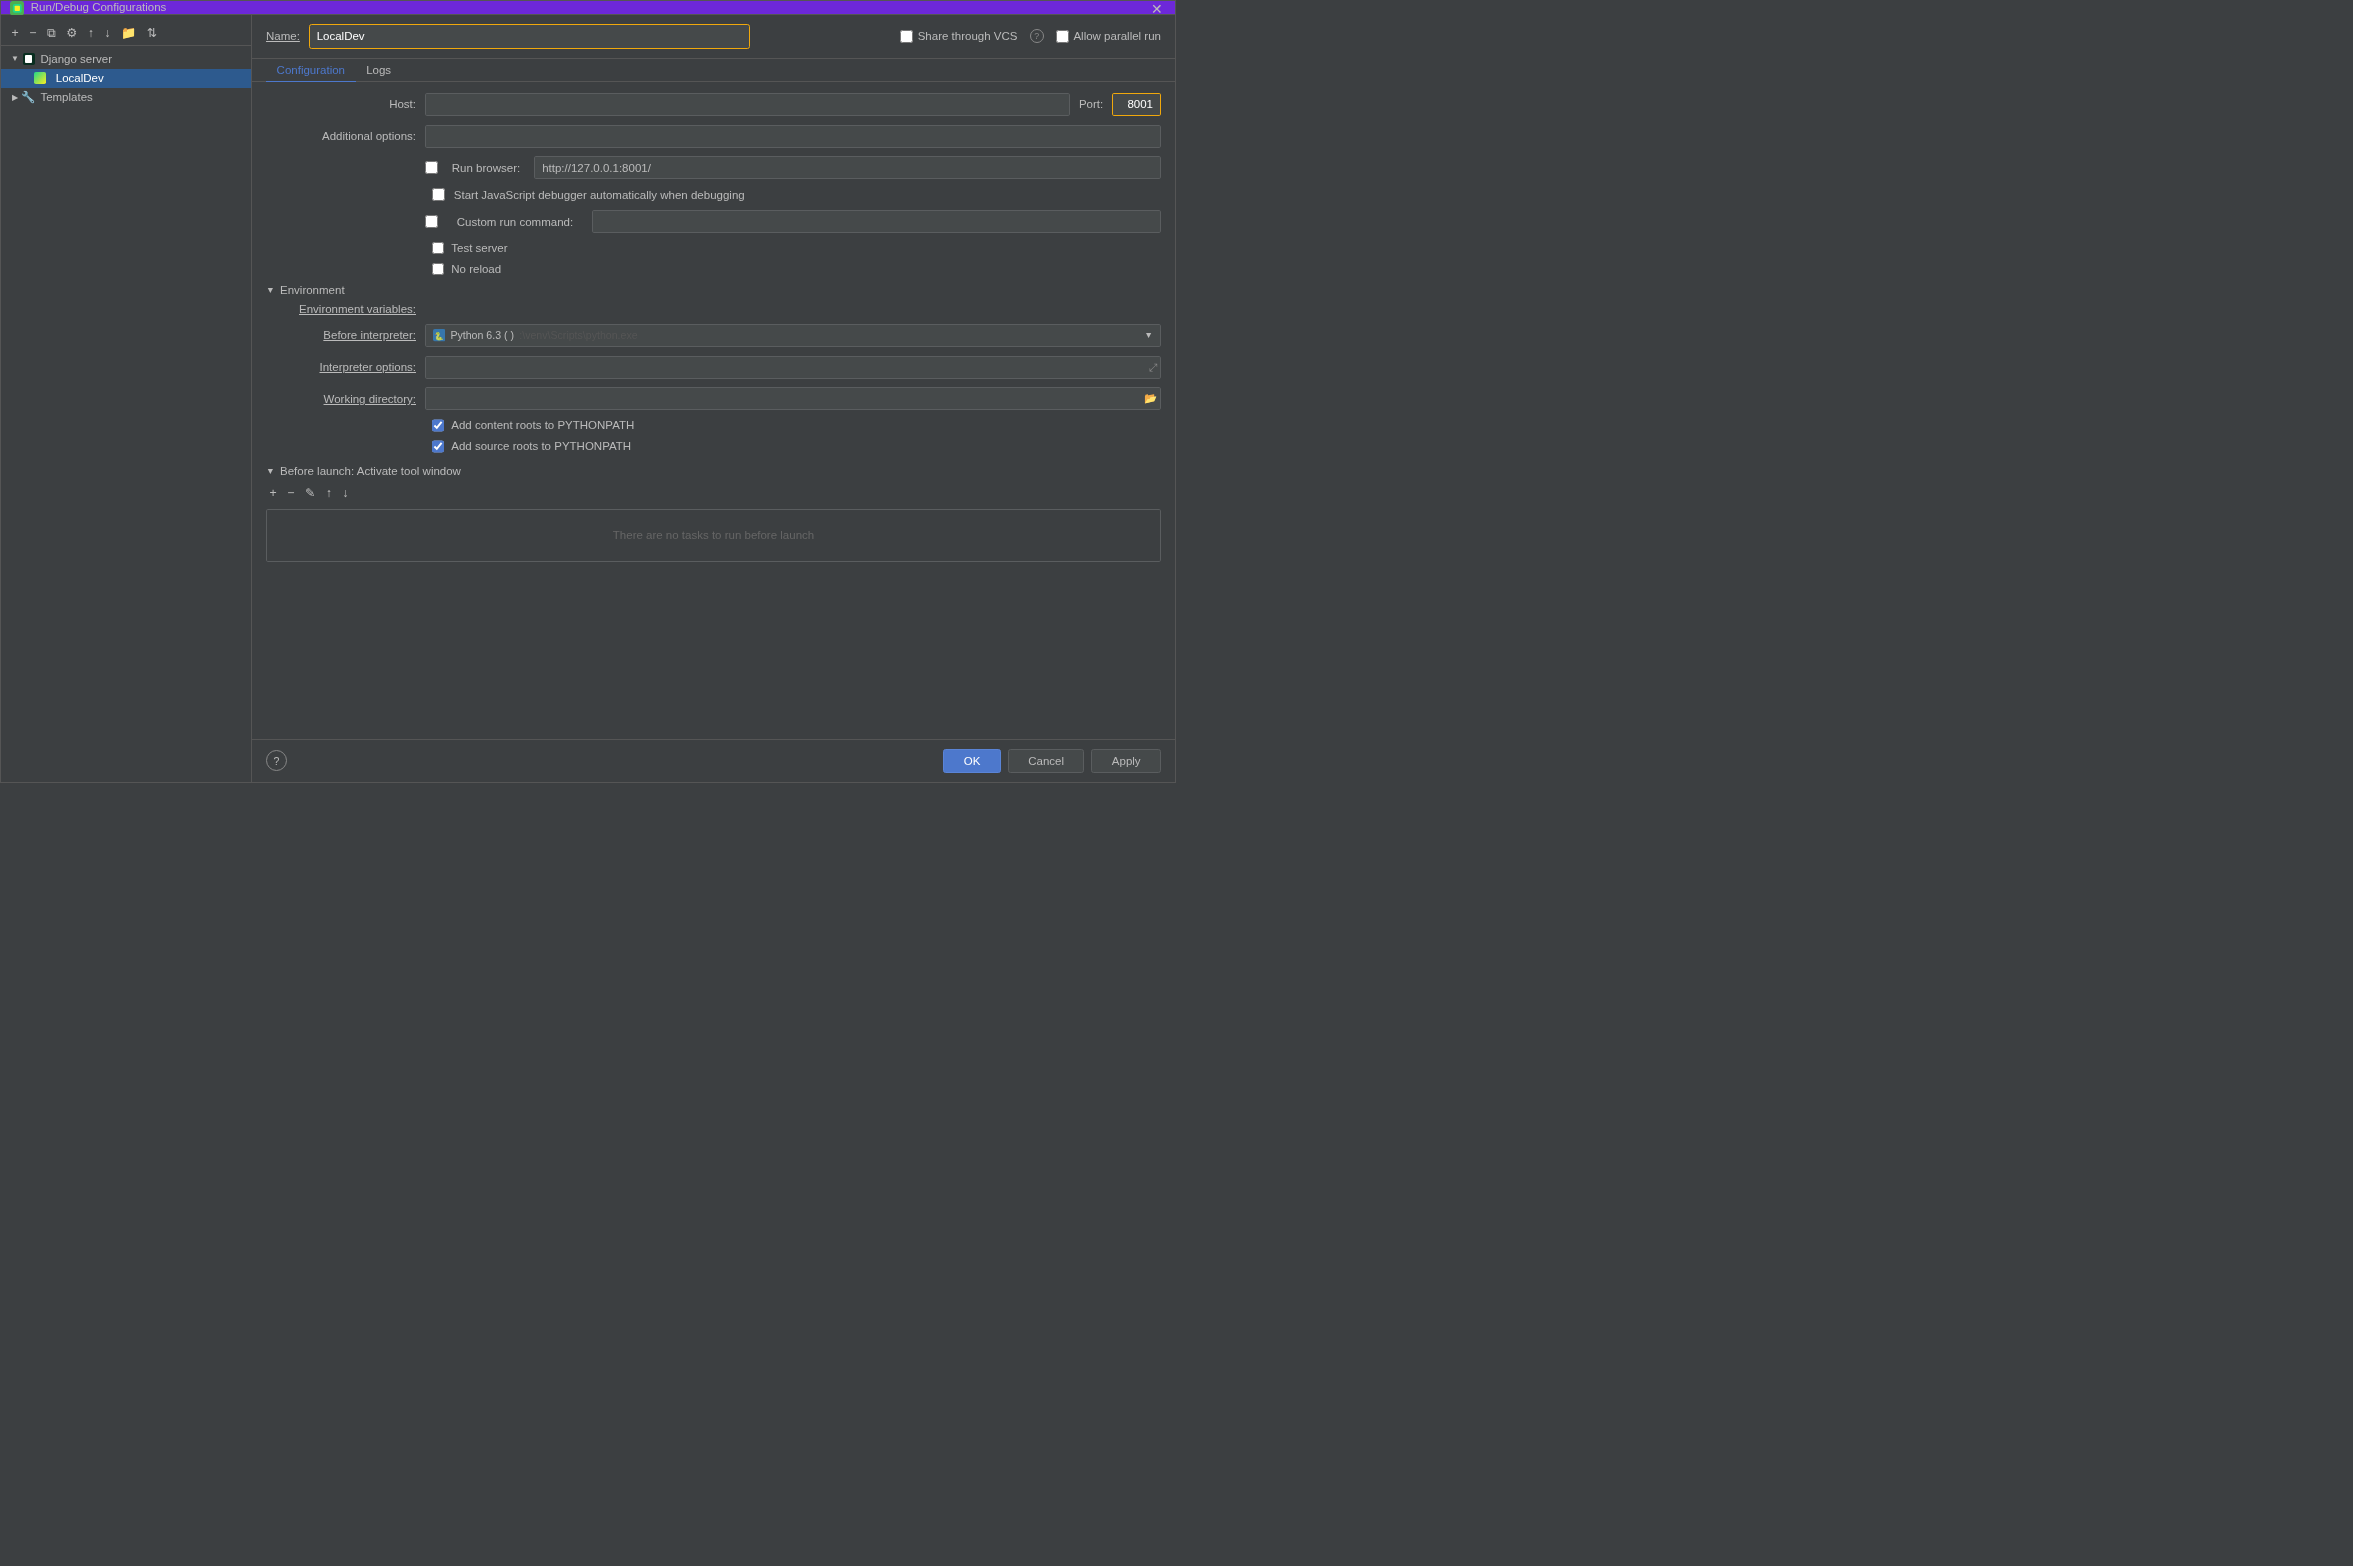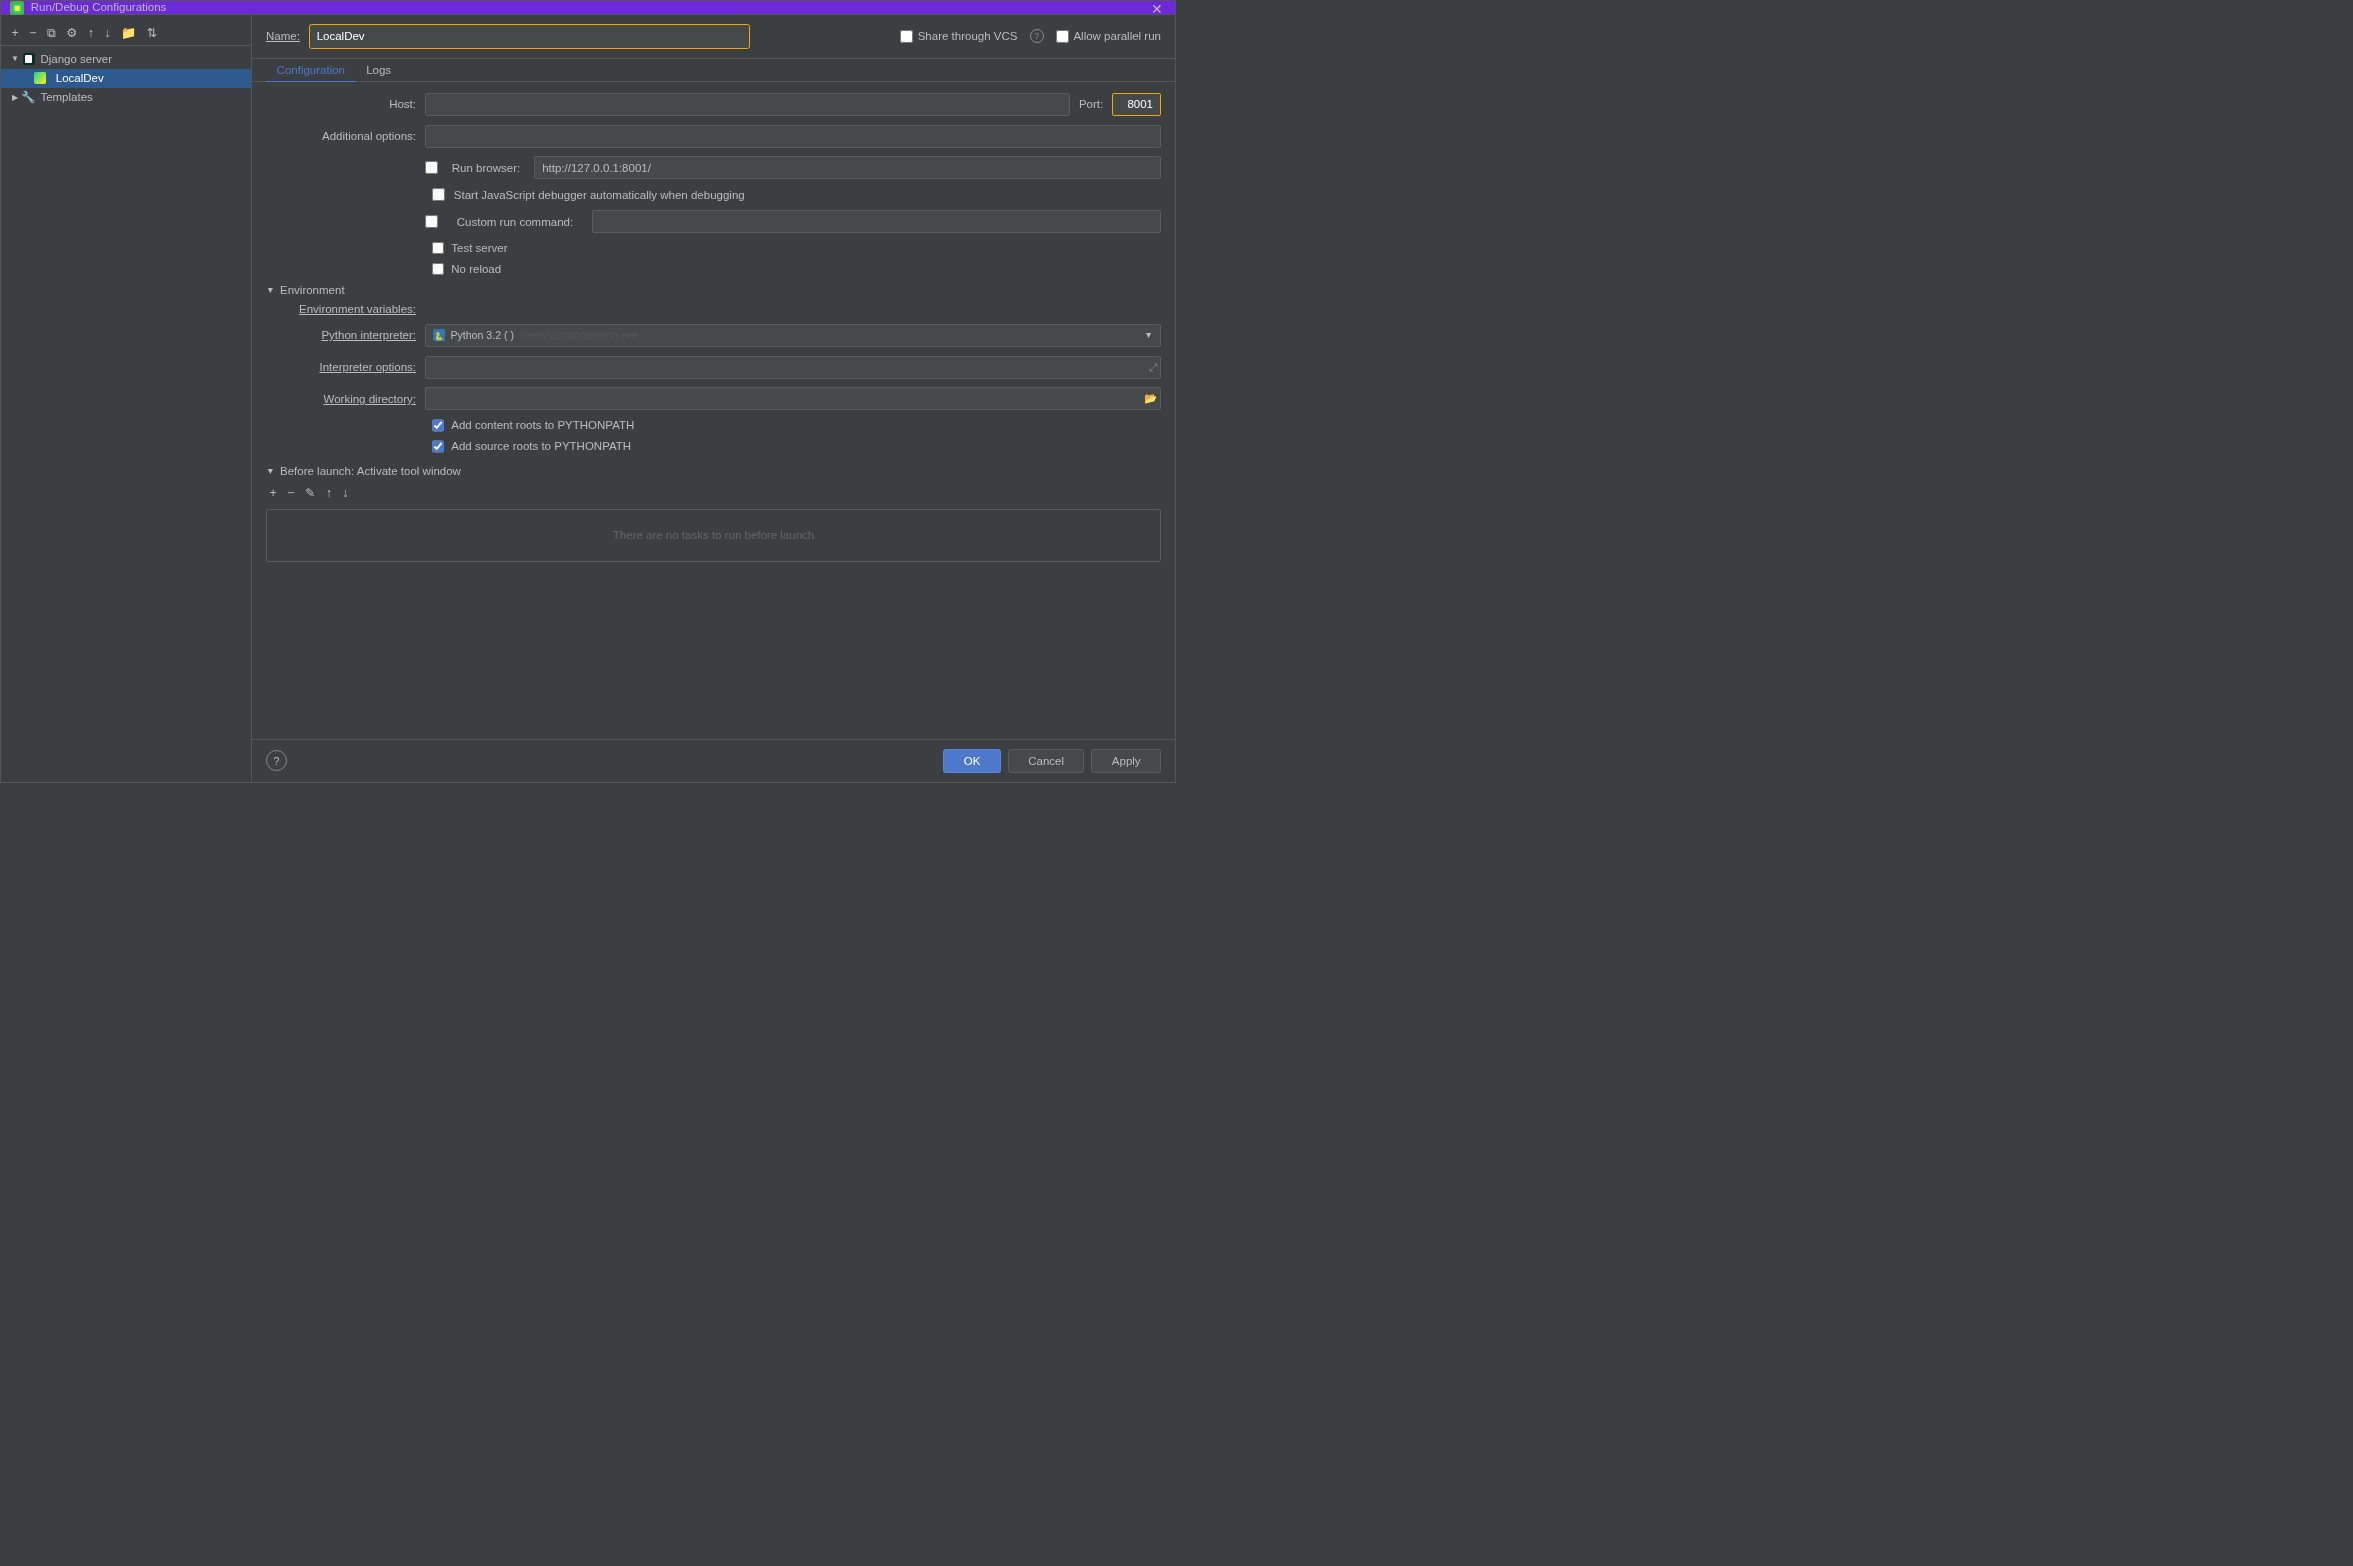--- a/index.html
+++ b/index.html
@@ -619,27 +619,27 @@
         <div class="section-header">
           <span class="section-arrow">▼</span>
           <span class="section-title">Environment</span>
         </div>
 
         <div class="env-row">
           <span class="env-label">Environment variables:</span>
         </div>
 
         <div class="interpreter-row">
-          <span class="interpreter-label">Python interpreter:</span>
+          <span class="interpreter-label">Before interpreter:</span>
           <div class="interpreter-select">
             <svg class="python-icon" viewBox="0 0 14 14" style="font-size:13px">
               <rect width="14" height="14" rx="2" fill="#3776ab"></rect>
               <text x="2" y="11" font-size="9" fill="#ffd43b">🐍</text>
             </svg>
-            <span style="color:#bbbbbb; font-size:10.6px;">Python 3.2 (                           )</span>
+            <span style="color:#bbbbbb; font-size:10.6px;">Python 6.3 (                           )</span>
             <span style="color:#555; font-size:10.6px;">:\venv\Scripts\python.exe</span>
             <span class="interpreter-select-arrow">▼</span>
           </div>
         </div>
 
         <div class="env-row">
           <span class="interpreter-label">Interpreter options:</span>
           <div class="input-with-btn">
             <input type="text" value="" style="">
             <button class="input-expand-btn">⤢</button>

